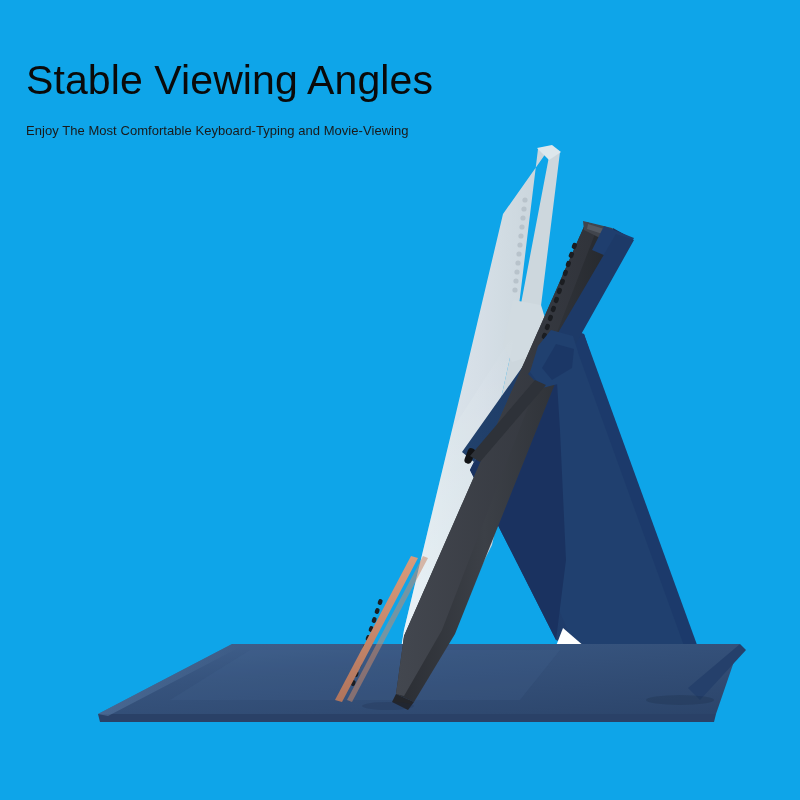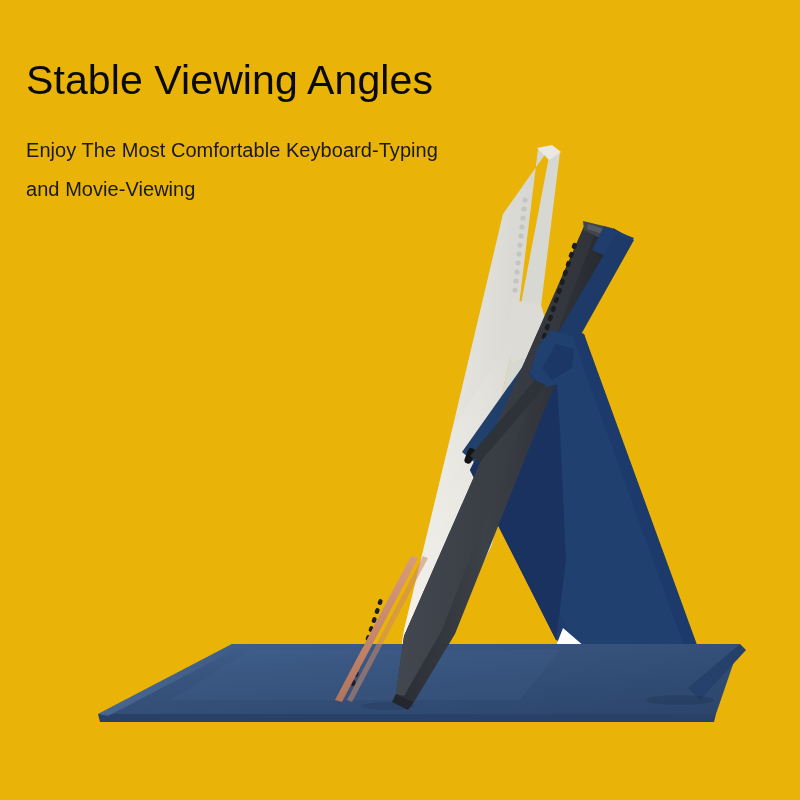--- a/index.html
+++ b/index.html
@@ -9,43 +9,43 @@
     background: #ffffff;
   }
   body {
     font-family: "Liberation Sans", sans-serif;
     -webkit-font-smoothing: antialiased;
   }
   #page {
     position: relative;
     width: 800px;
     height: 800px;
-    background: #eab308;
+    background: #0ea5e9;
     overflow: hidden;
   }
 
   
   #text-block {
     position: absolute;
     left: 26px;
     top: 58px;
     width: 520px;
     z-index: 40;
   }
   #headline {
     font-size: 41px;
     font-weight: 400;
     color: #0a0a0a;
     letter-spacing: 0.1px;
     line-height: 1.08;
     white-space: nowrap;
   }
   #subline {
-    margin-top: 29px;
-    font-size: 20px;
+    margin-top: 16px;
+    font-size: 13px;
     font-weight: 400;
     color: #1a1a1a;
     line-height: 1.95;
     letter-spacing: 0.05px;
     max-width: 440px;
   }
 
   
   #stage {
     position: absolute;

